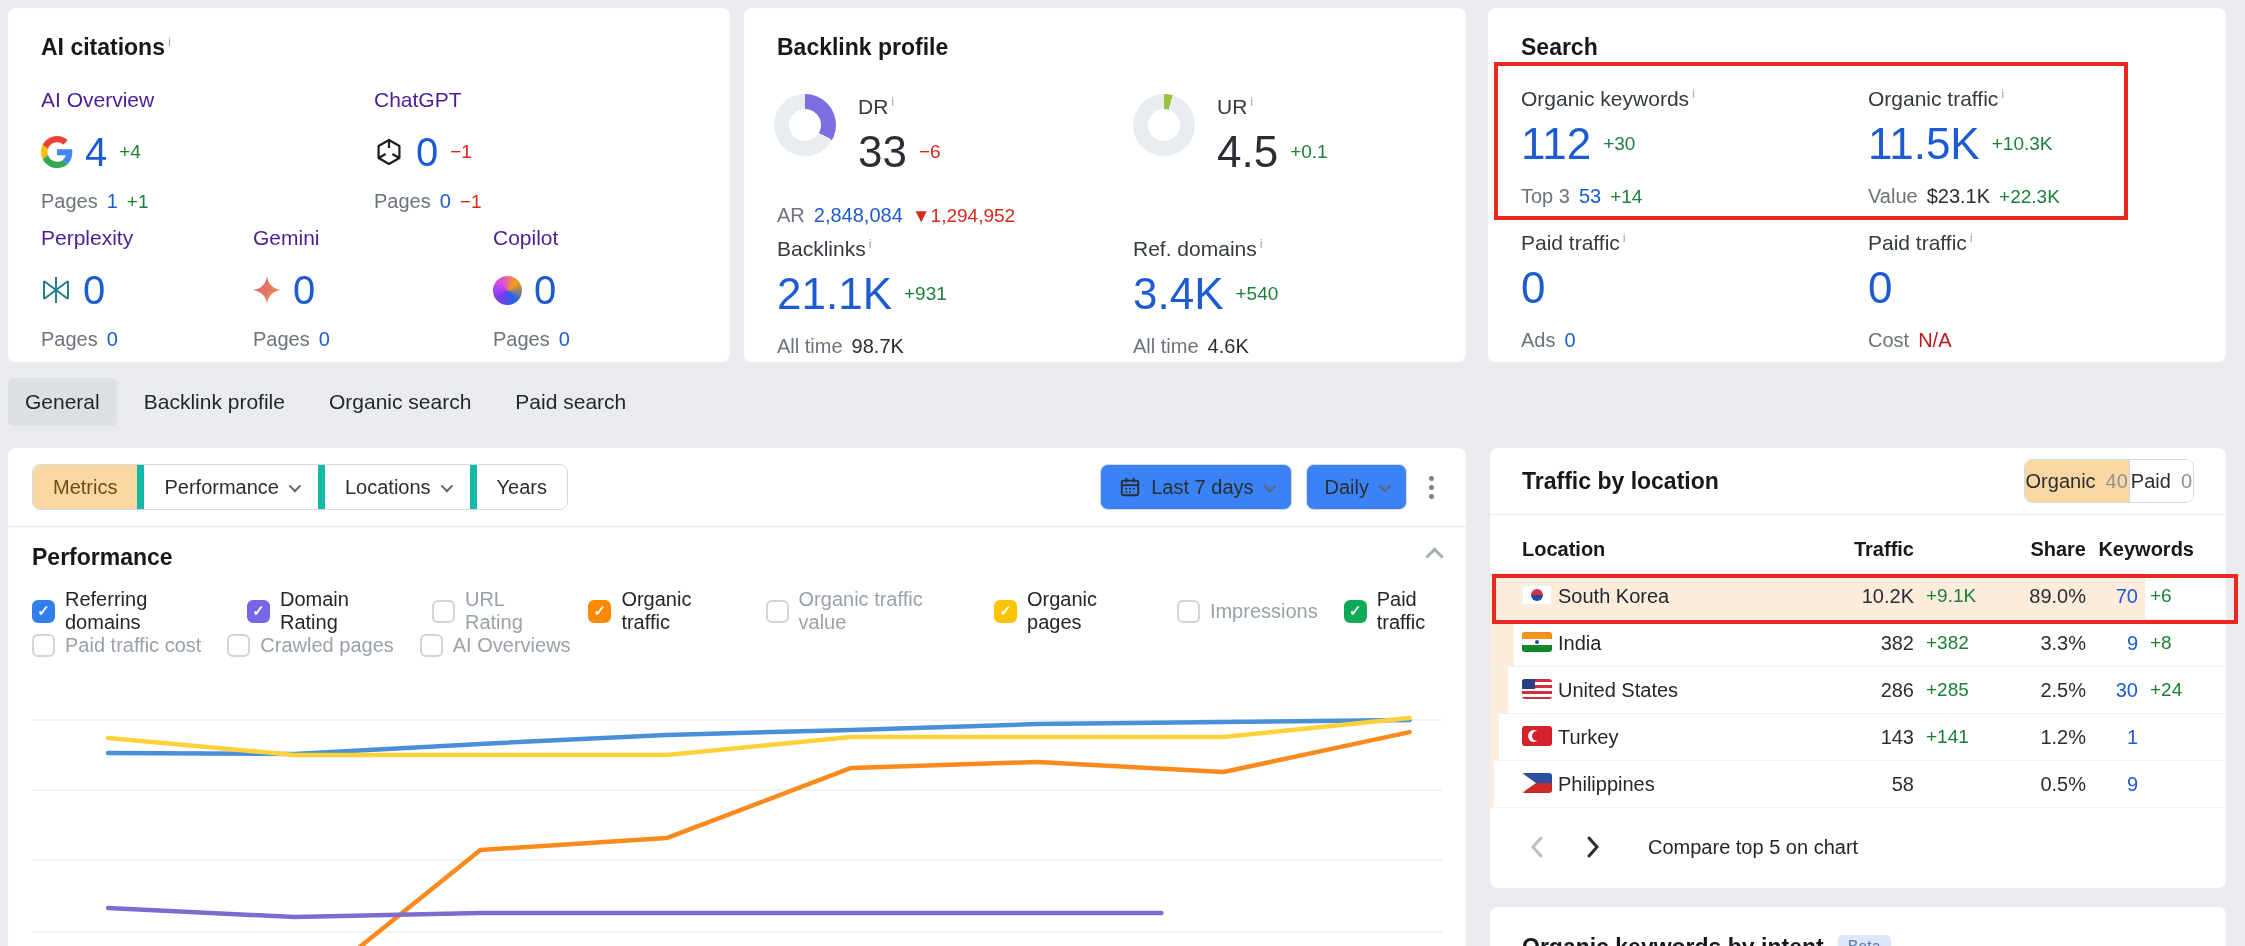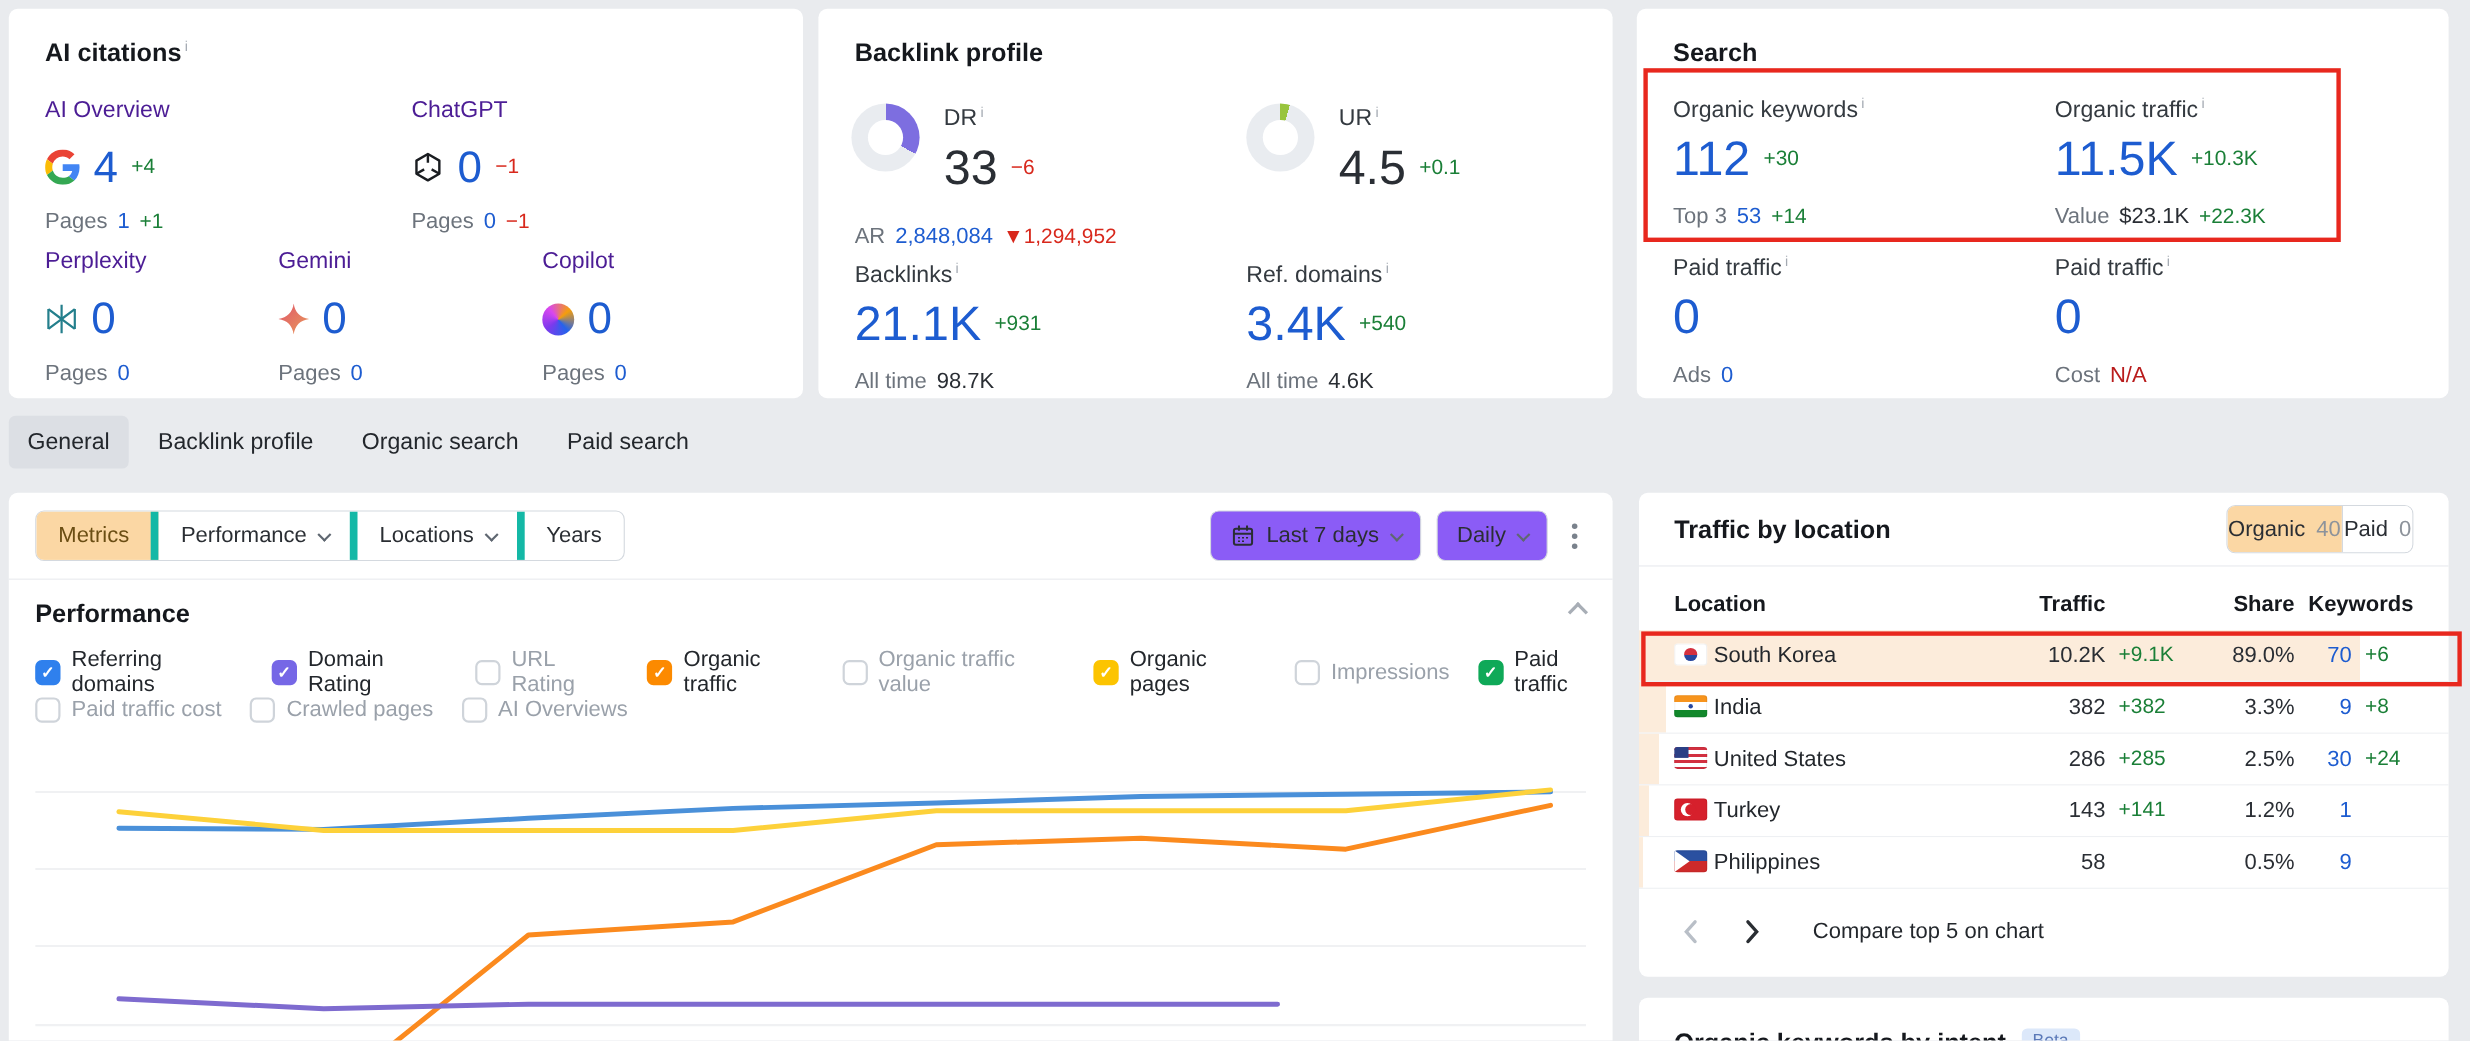--- a/index.html
+++ b/index.html
@@ -42,21 +42,21 @@
   .tab.active { background:#dcdfe4; }
 
   
   #card-main { left:8px; top:448px; width:1458px; height:540px; }
   .toolbar { position:absolute; left:24px; right:24px; top:16px; height:46px; display:flex; align-items:center; }
   .seg-group { display:flex; border:1px solid #d4d9df; border-radius:8px; overflow:hidden; height:46px; background:#fff; }
   .seg { font-size:20px; padding:0 20px; display:flex; align-items:center; gap:10px; border-right:7px solid #14b8a6; cursor:pointer; color:#2a2e33; }
   .seg:last-child { border-right:none; }
   .seg.peach { background:#fbd7a4; color:#6b4e14; font-weight:500; }
   .toolbar-right { margin-left:auto; display:flex; align-items:center; gap:14px; }
-  .btn { height:46px; border:1px solid #d4d9df; border-radius:8px; background:#8b5cf6; display:flex; align-items:center; gap:10px; padding:0 18px; font-size:20px; color:#2a2e33; cursor:pointer; }
+  .btn { height:46px; border:1px solid #d4d9df; border-radius:8px; background:#3b82f6; display:flex; align-items:center; gap:10px; padding:0 18px; font-size:20px; color:#2a2e33; cursor:pointer; }
   .chev { width:9px; height:9px; border-right:2px solid #5f6771; border-bottom:2px solid #5f6771; transform:rotate(45deg) translateY(-2px); display:inline-block; }
   .kebab { display:flex; flex-direction:column; gap:4px; padding:8px; cursor:pointer; }
   .kebab i { width:5px; height:5px; border-radius:50%; background:#7a828c; }
   .toolbar-divider { position:absolute; left:0; right:0; top:78px; border-top:1px solid #e8eaee; }
 
   .perf-head { position:absolute; left:24px; top:96px; }
   .perf-collapse { position:absolute; right:22px; top:98px; width:20px; height:14px; cursor:pointer; }
   .perf-collapse span { width:13px; height:13px; border-right:3px solid #a8aeb6; border-bottom:3px solid #a8aeb6; transform:rotate(-135deg); display:block; margin:4px auto 0; }
 
   .cb-row { position:absolute; left:24px; display:flex; gap:26px; align-items:center; }

